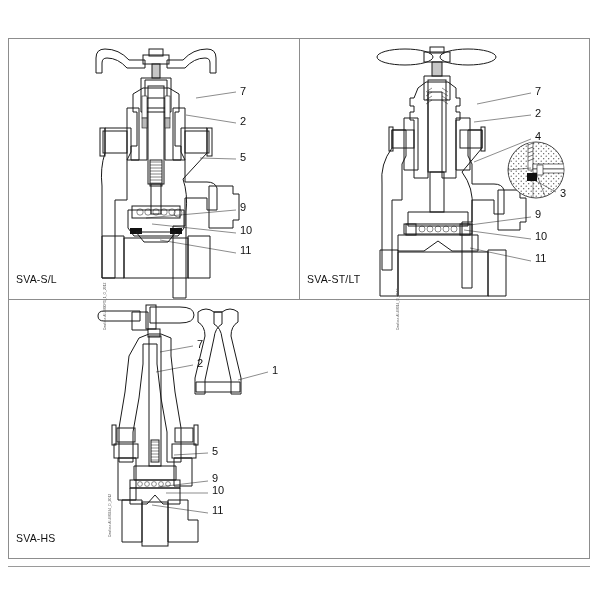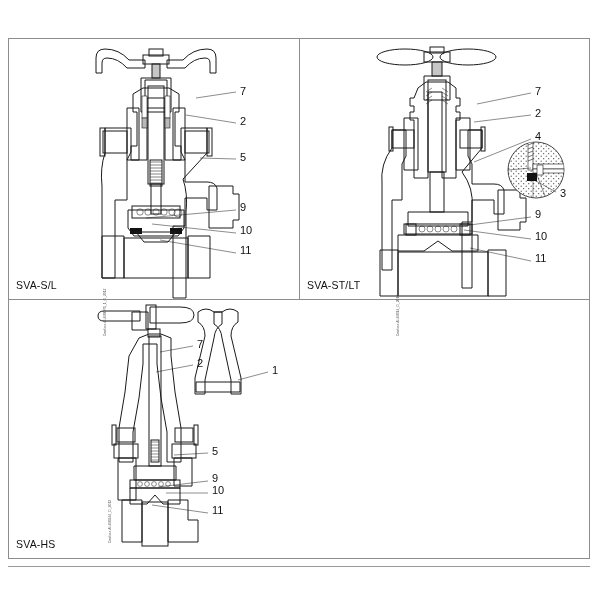--- a/index.html
+++ b/index.html
@@ -5,21 +5,21 @@
   html,body{margin:0;padding:0;background:#ffffff;}
   body{width:600px;height:600px;font-family:"Liberation Sans",sans-serif;overflow:hidden;}
   #sheet{position:absolute;left:0;top:0;width:600px;height:600px;background:#fff;}
 
   .frame{position:absolute;left:8px;top:38px;width:582px;height:521px;
          border:1px solid #8d8d8d;background:#fff;box-sizing:border-box;}
   .frame-inner-bottom{position:absolute;left:8px;top:566px;width:582px;height:0;border-top:1px solid #9a9a9a;}
   .vdiv{position:absolute;left:299px;top:38px;width:0;height:262px;border-left:1px solid #8d8d8d;}
   .hdiv{position:absolute;left:8px;top:299px;width:582px;height:0;border-top:1px solid #8d8d8d;}
 
-  .panel{position:absolute;box-sizing:border-box;margin-top:6px;}
+  .panel{position:absolute;box-sizing:border-box;}
   .p1{left:8px;top:38px;width:292px;height:262px;}
   .p2{left:299px;top:38px;width:291px;height:262px;}
   .p3{left:8px;top:299px;width:292px;height:203px;}
 
   .panel-label{position:absolute;font-size:10.5px;color:#111;letter-spacing:.2px;white-space:nowrap;}
   .p1 .panel-label{left:8px;top:235px;}
   .p2 .panel-label{left:8px;top:235px;text-align:right;}
   .p3 .panel-label{left:8px;top:233px;}
 
   .watermark{position:absolute;font-size:3.4px;line-height:4.4px;color:#5d5d5d;

